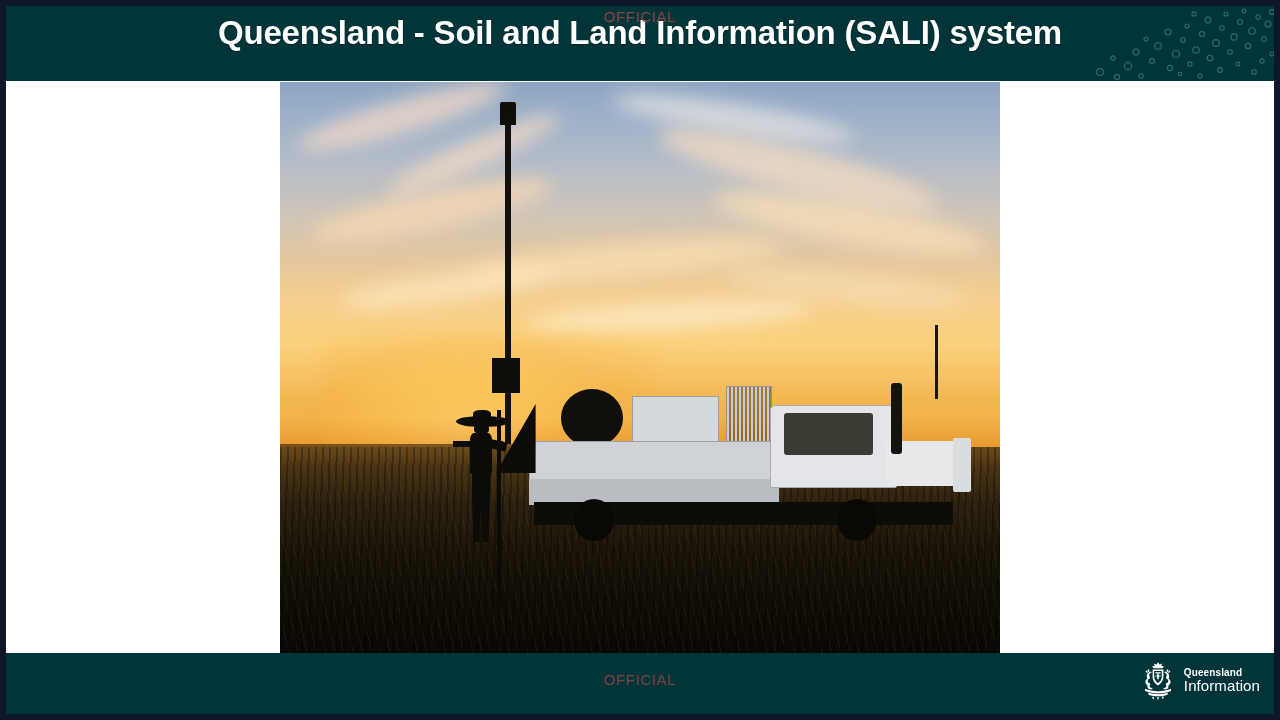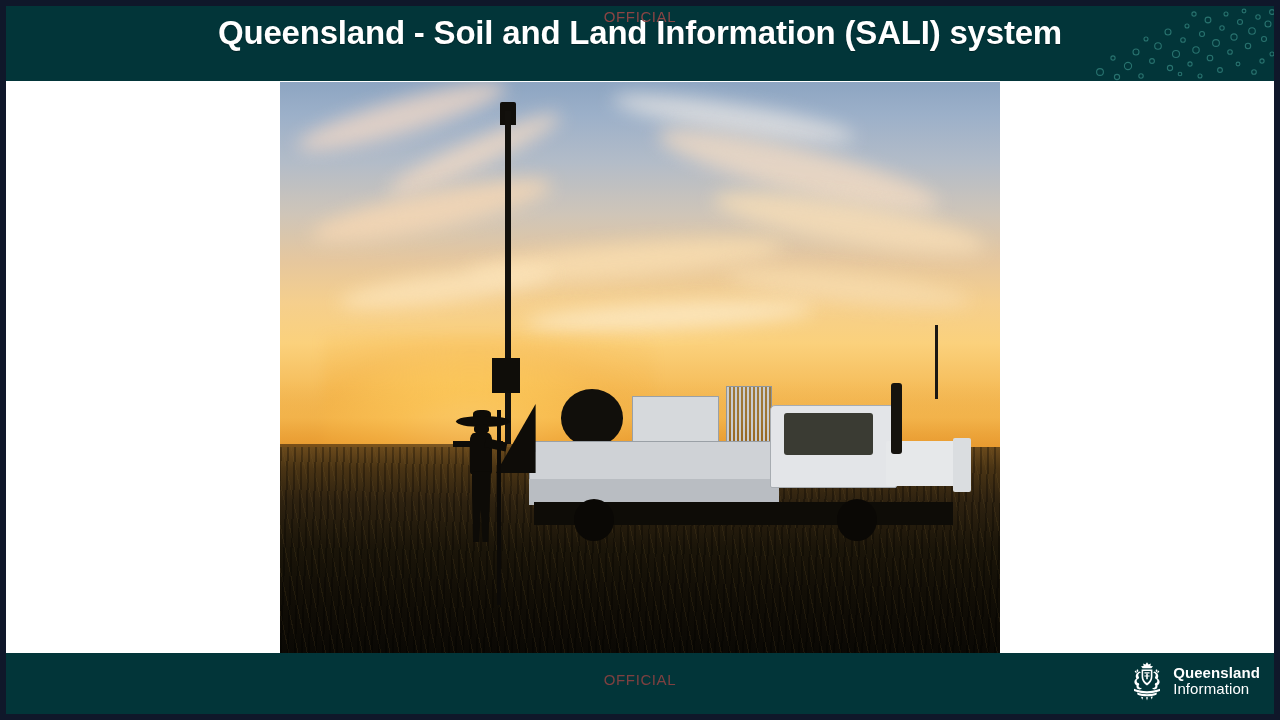--- a/index.html
+++ b/index.html
@@ -343,21 +343,21 @@
     align-items: center;
     gap: 8px;
   }
   .crest { width: 36px; height: 40px; display: block; }
   .logo-words {
     display: flex;
     flex-direction: column;
     line-height: 1.05;
     color: #ffffff;
   }
-  .logo-line1 { font-size: 15px; font-weight: bold; letter-spacing: 0.1px; }
+  .logo-line1 { font-size: 10px; font-weight: bold; letter-spacing: 0.1px; }
   .logo-line2 { font-size: 15px; font-weight: normal; letter-spacing: 0.1px; }
 </style>
 </head>
 <body>
 
 <div class="slide">
 
   <div class="header">
 
     <svg class="header-dots" viewBox="0 0 190 75" preserveAspectRatio="none" aria-hidden="true">

